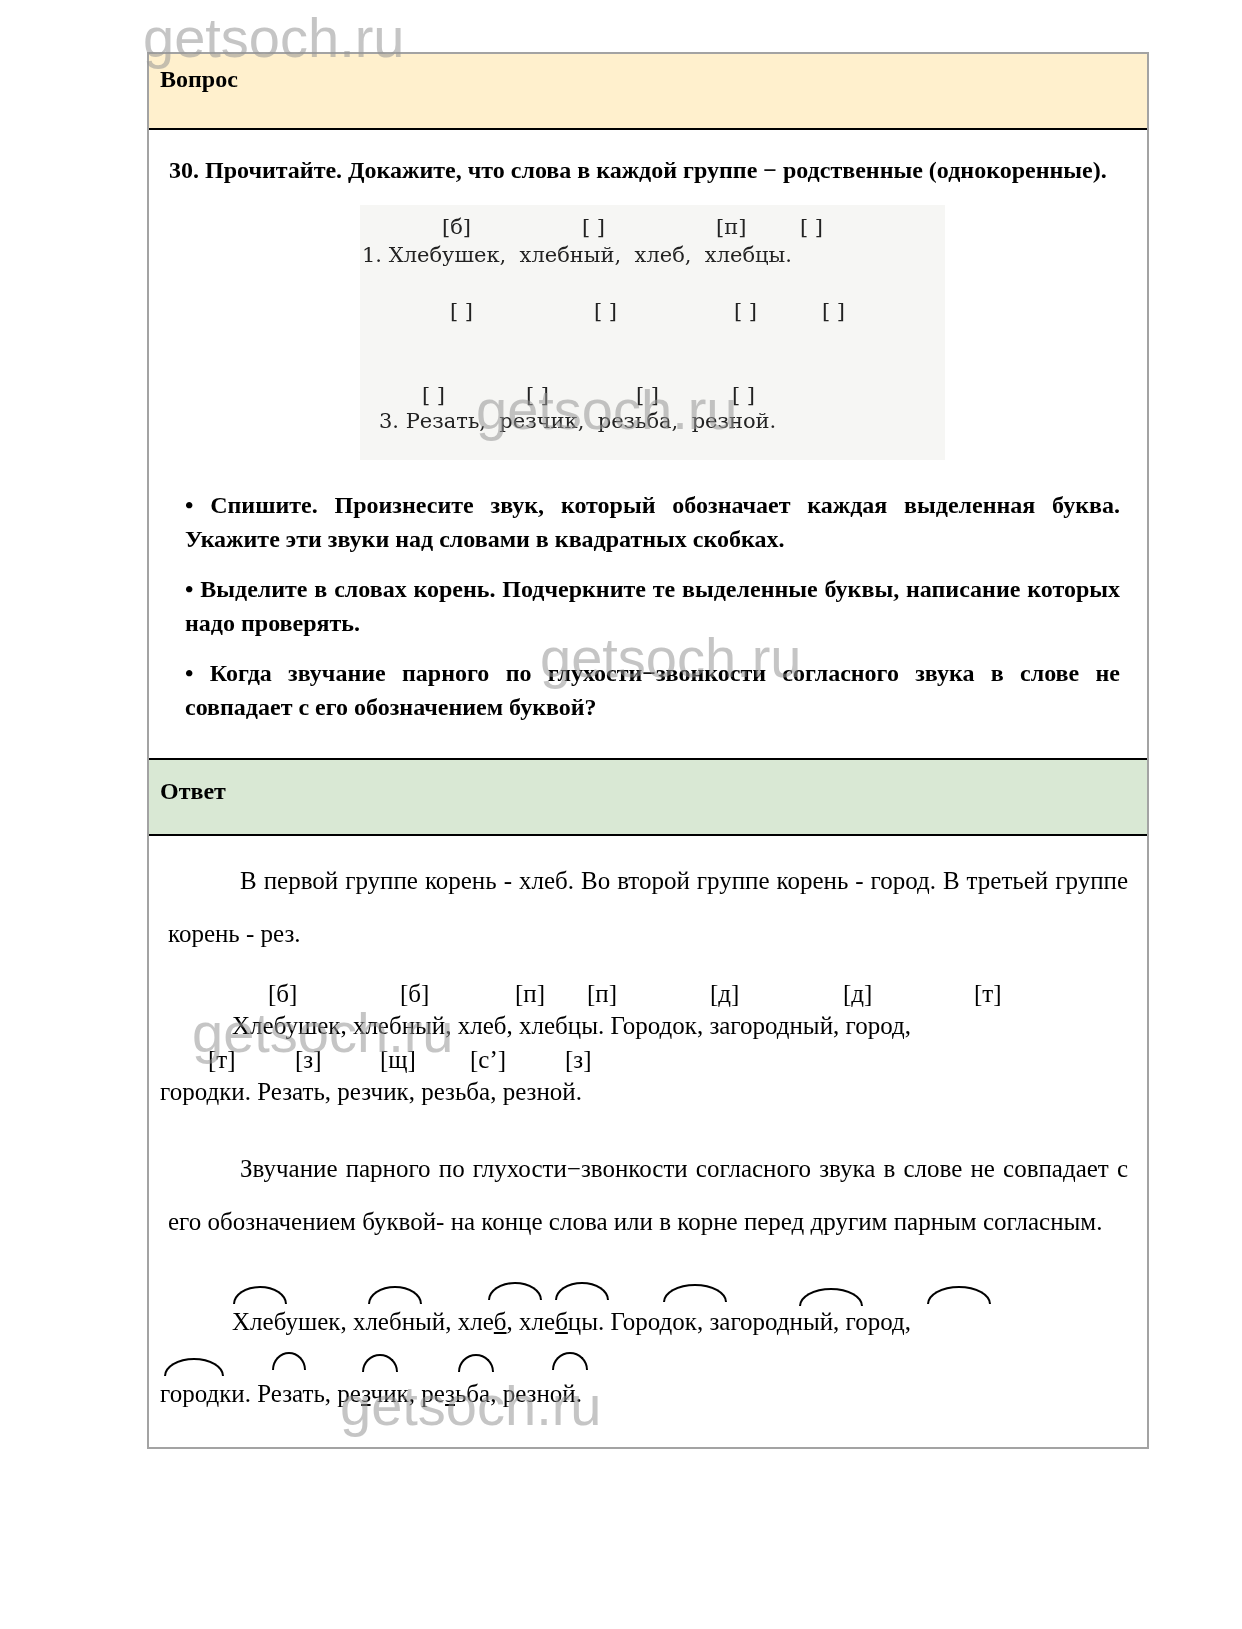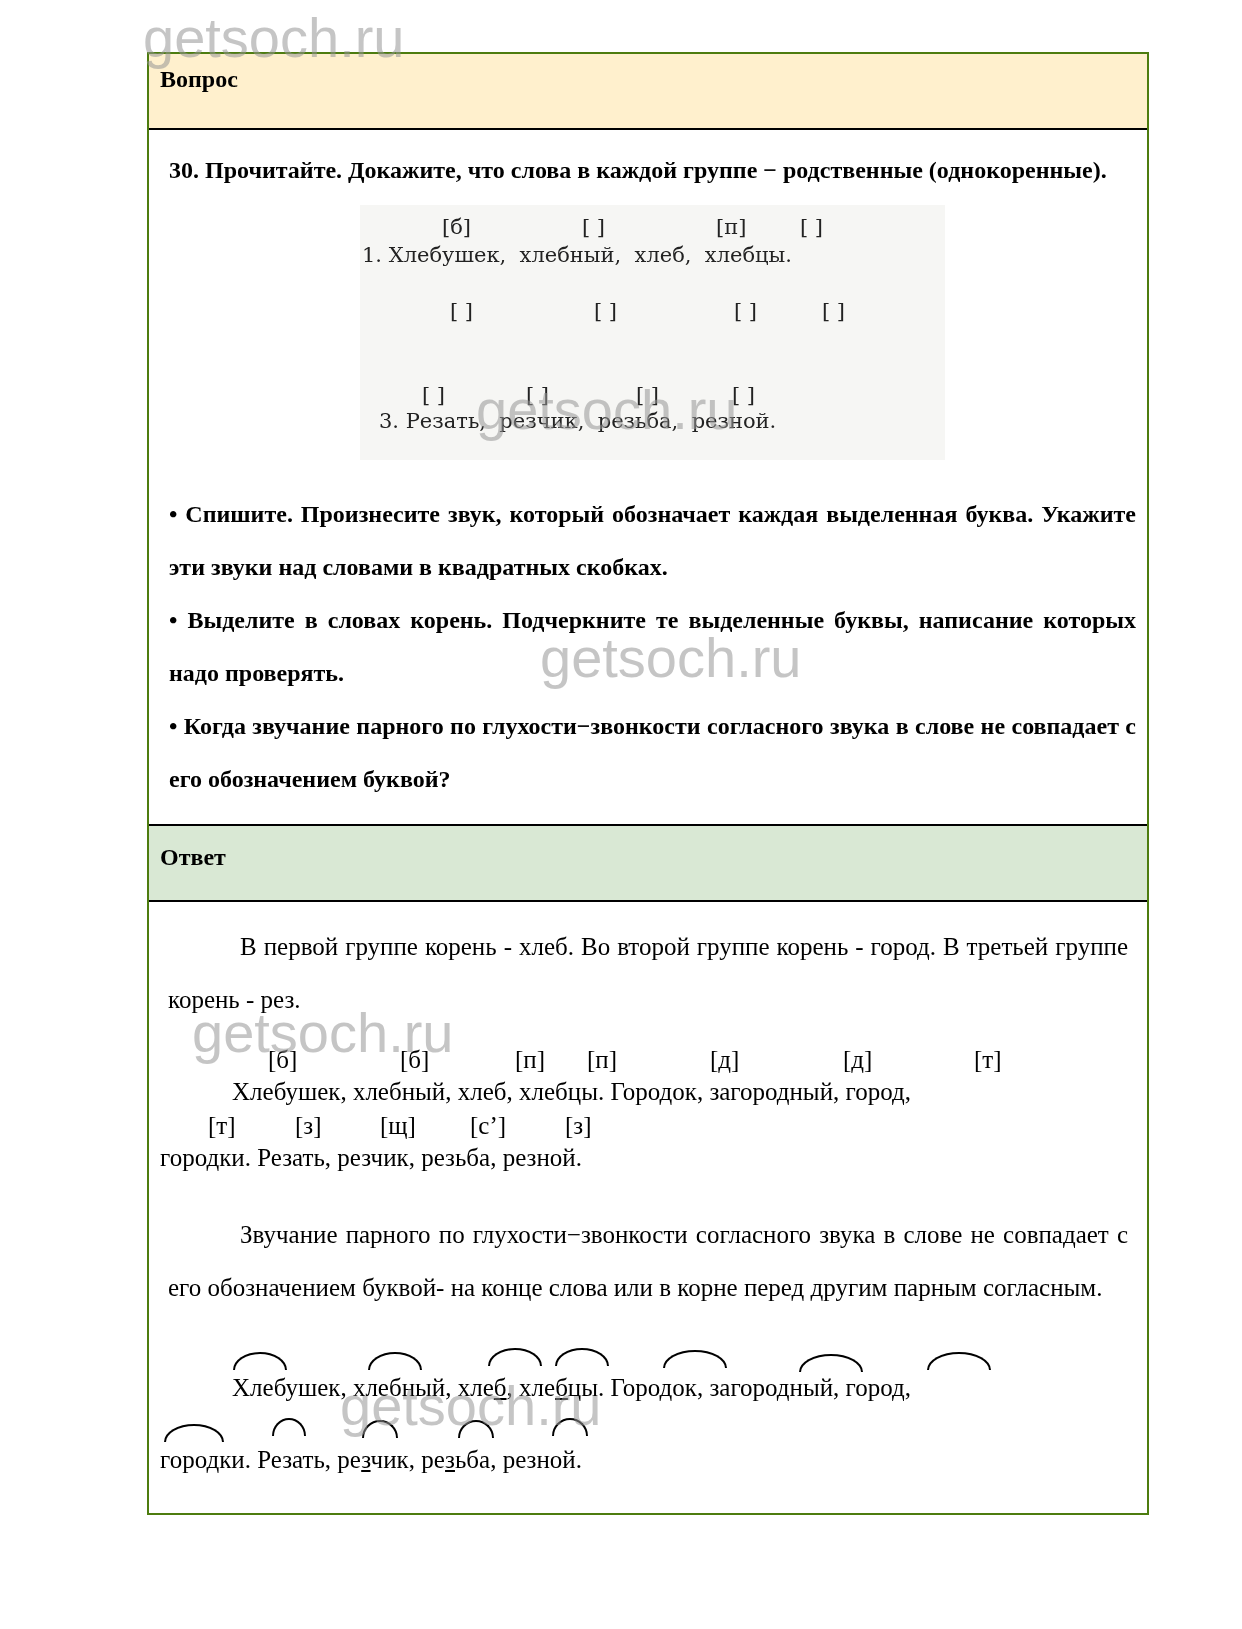--- a/index.html
+++ b/index.html
@@ -2,30 +2,30 @@
 <html><head>
 <meta charset="utf-8">
 <style>
   html, body { margin: 0; padding: 0; background: #ffffff; }
   body { width: 1242px; height: 1629px; position: relative; overflow: hidden;
          font-family: "Liberation Serif", "DejaVu Serif", serif; color: #000; }
   .watermark { position: absolute; font-family: "Liberation Sans", "DejaVu Sans", sans-serif;
                font-size: 56px; color: rgba(150,150,150,0.55); letter-spacing: 0px;
                pointer-events: none; z-index: 5; line-height: 1; }
   .sheet { position: absolute; left: 147px; top: 52px; width: 1002px;
-           border: 2px solid #4d7c0f; box-sizing: border-box; }
+           border: 2px solid #a3a3a3; box-sizing: border-box; }
   .row { border-bottom: 2px solid #000; box-sizing: border-box; }
   .row:last-child { border-bottom: none; }
   .hdr-q { background: #fff0cd; height: 76px; padding: 12px 11px; box-sizing: border-box;
            font-weight: bold; font-size: 24px; }
   .hdr-a { background: #d9e8d4; height: 76px; padding: 18px 11px; box-sizing: border-box;
            font-weight: bold; font-size: 24px; }
   .question { padding: 14px 11px 18px 20px; font-size: 24px; font-weight: bold; }
   .q-title { line-height: 53px; text-align: justify; }
-  .bullets p { margin: 0; line-height: 53px; text-align: justify; }
+  .bullets p { margin: 16px; line-height: 34px; text-align: justify; }
   .textbook { width: 585px; height: 255px; margin: 8px auto 28px auto; background: #f6f6f4;
               position: relative; font-family: "DejaVu Serif", serif; font-weight: normal;
               font-size: 21px; color: #222; }
   .tb-line { position: absolute; left: 0; white-space: nowrap; }
   .tb-br { position: absolute; white-space: nowrap; color: #222; }
   .answer { padding: 10px 11px 14px 11px; font-size: 25px; font-weight: normal; position: relative; }
   .ans-p { line-height: 53px; text-align: justify; margin: 8px; }
   .indent { text-indent: 72px; }
   .sounds-block { position: relative; height: 138px; }
   .arcs-block { position: relative; height: 155px; margin-top: 30px; }

